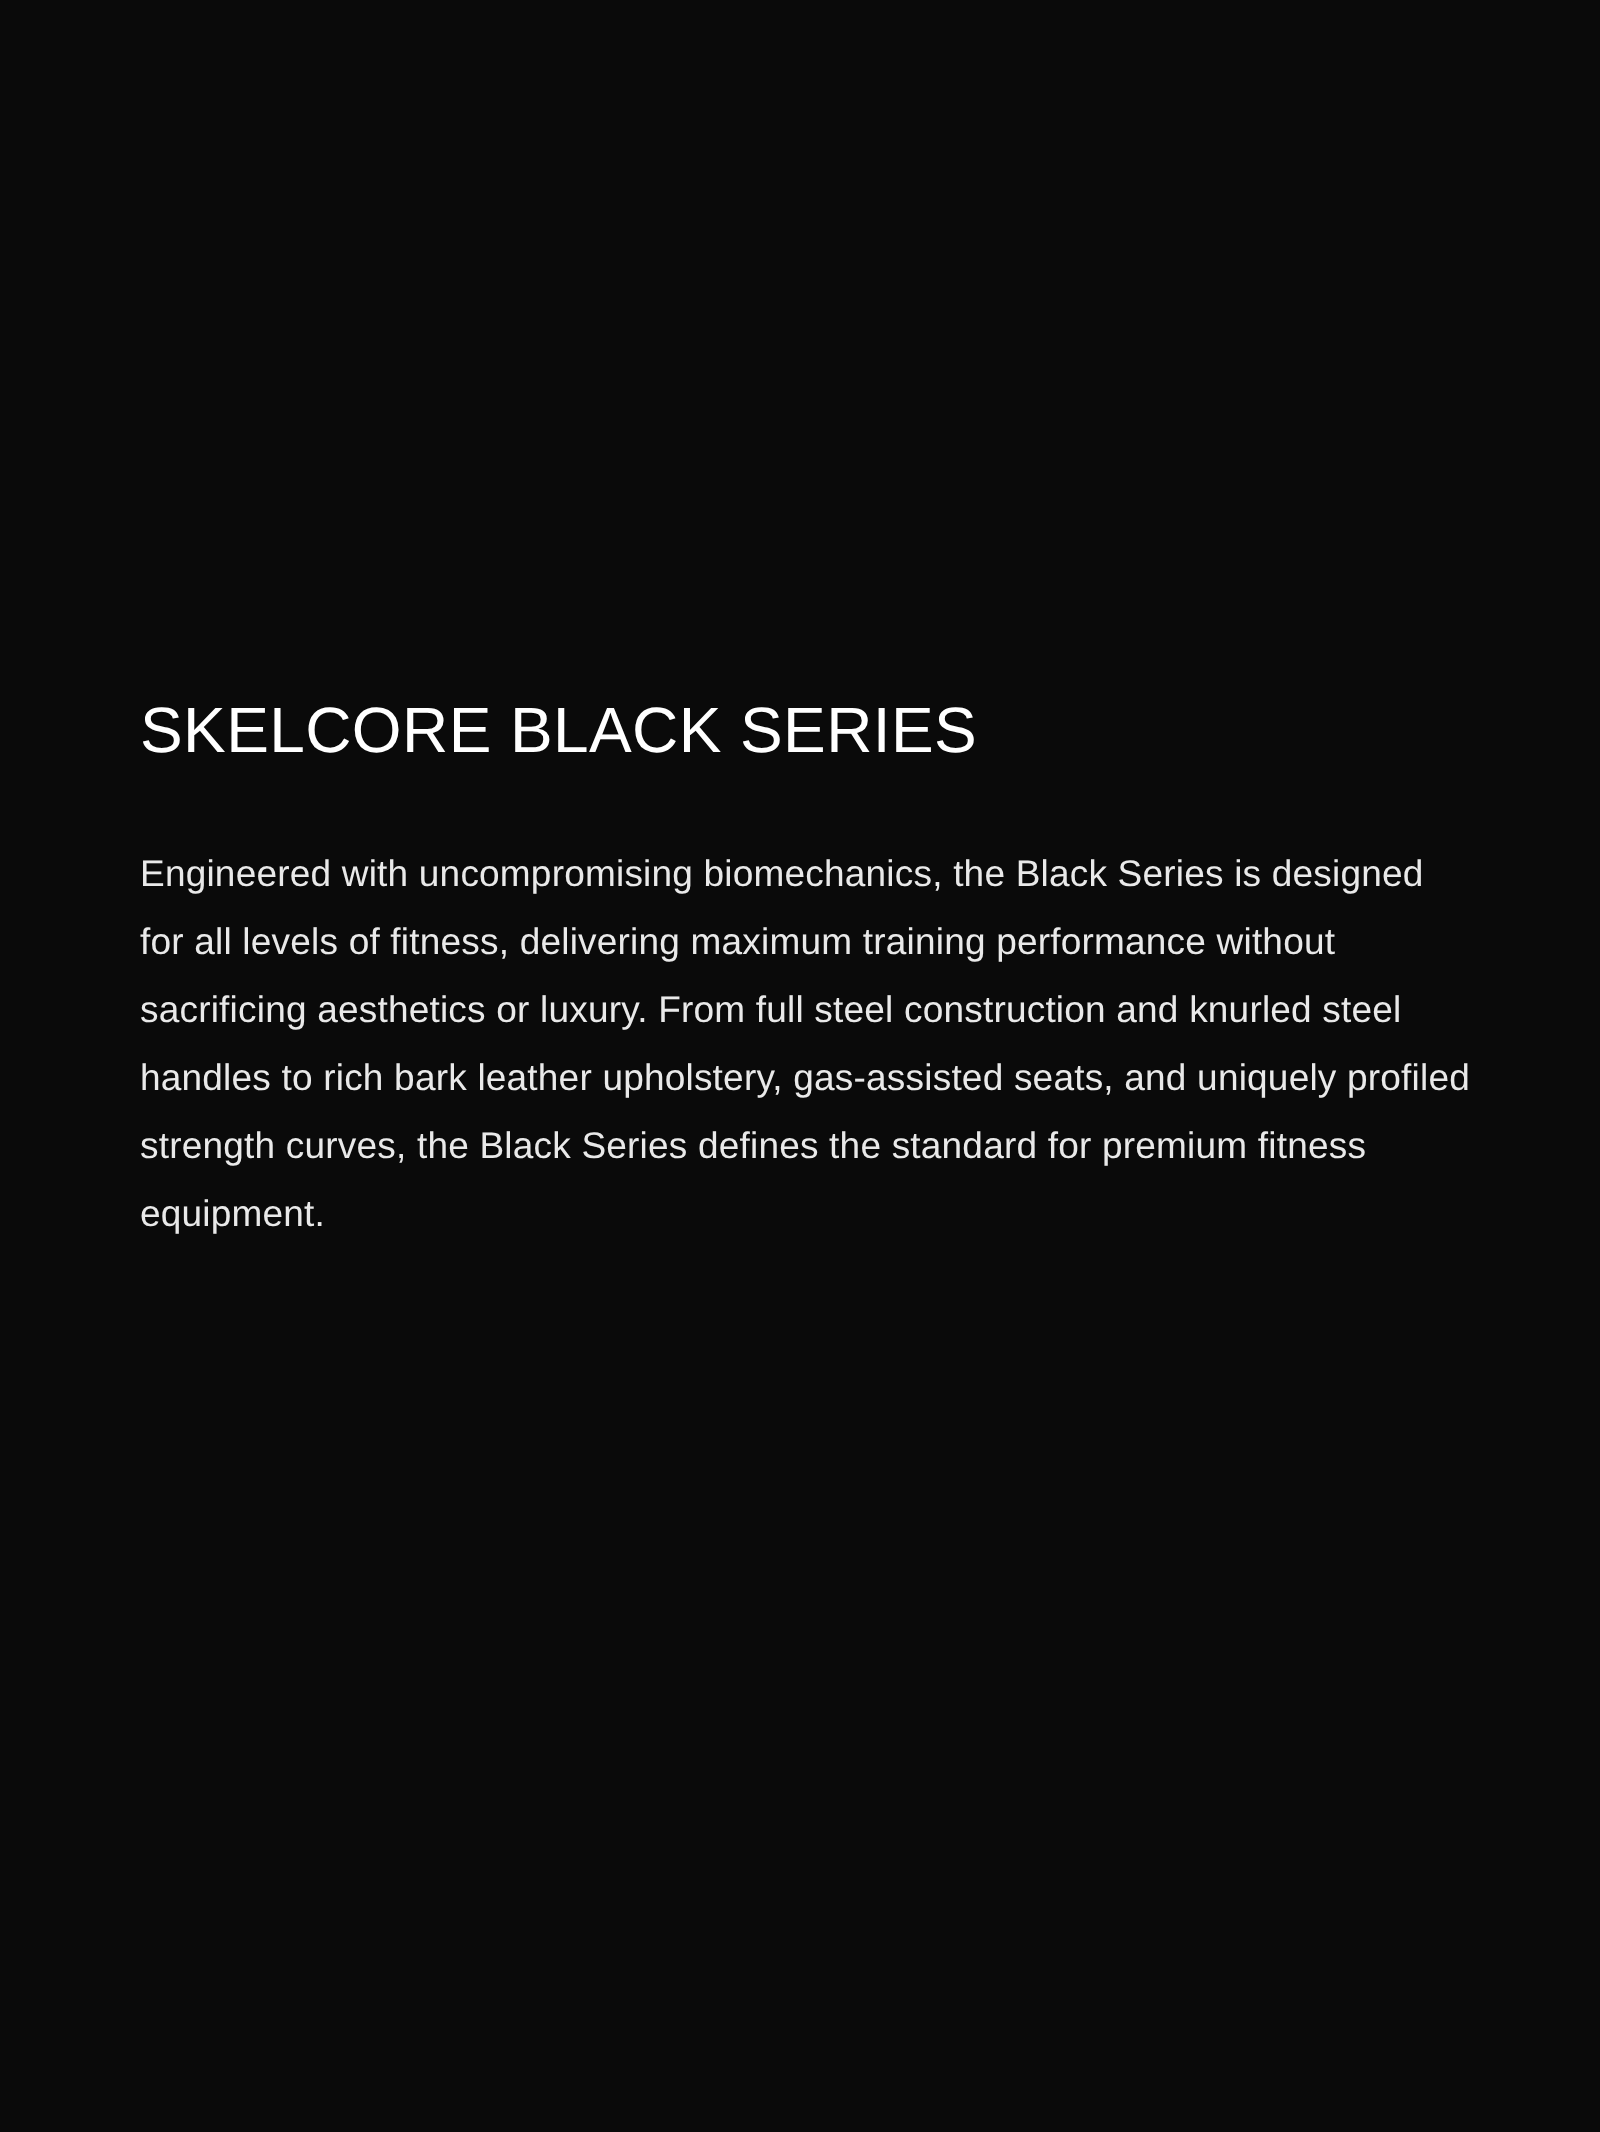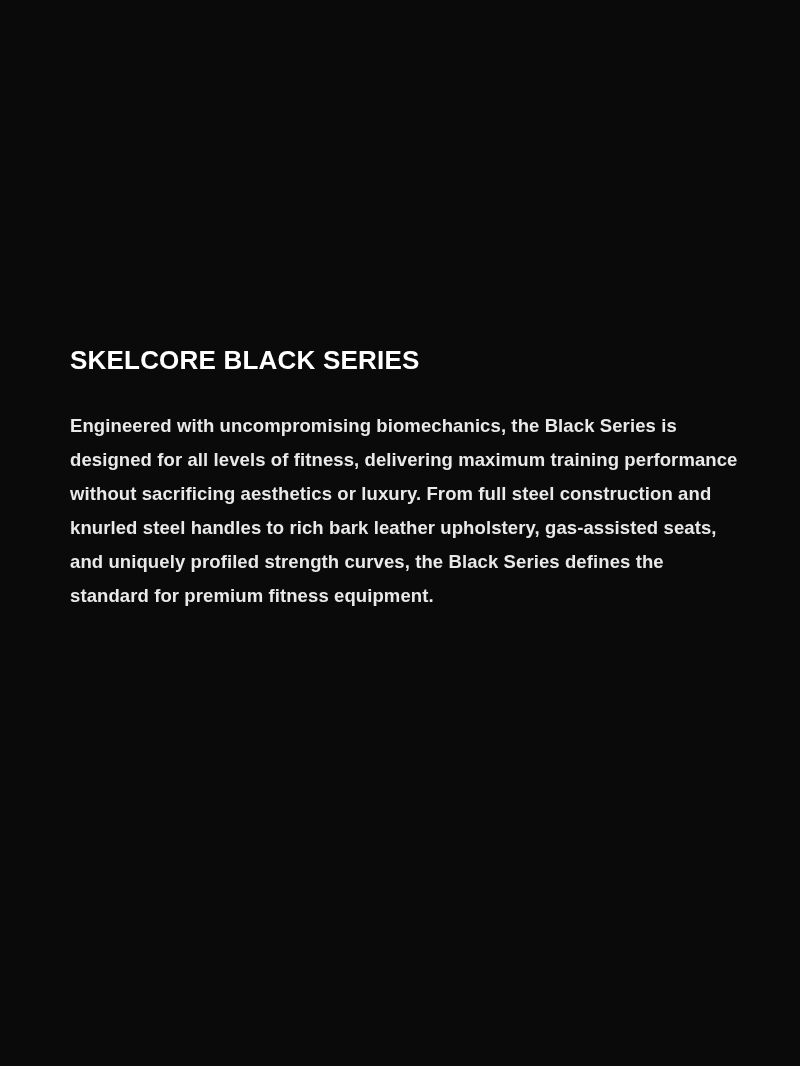--- a/index.html
+++ b/index.html
@@ -21,34 +21,34 @@
     box-sizing: border-box;
   }
   .content {
     position: absolute;
     left: 70px;
     top: 338px;
     width: 668px;
   }
   .headline {
     color: #ffffff;
-    font-size: 26px;
-    font-weight: bold;
+    font-size: 32px;
+    font-weight: normal;
     letter-spacing: 0.2px;
     line-height: 1.74;
     margin: 0;
     text-transform: uppercase;
   }
   .headline .line {
     display: block;
   }
   .body-copy {
     color: #e9e9e9;
     font-size: 18.5px;
-    font-weight: 700;
+    font-weight: 400;
     line-height: 34px;
     margin: 0;
     padding-top: 26px;
     letter-spacing: 0.1px;
   }
 </style>
 </head>
 <body>
 
 <div class="hero">

